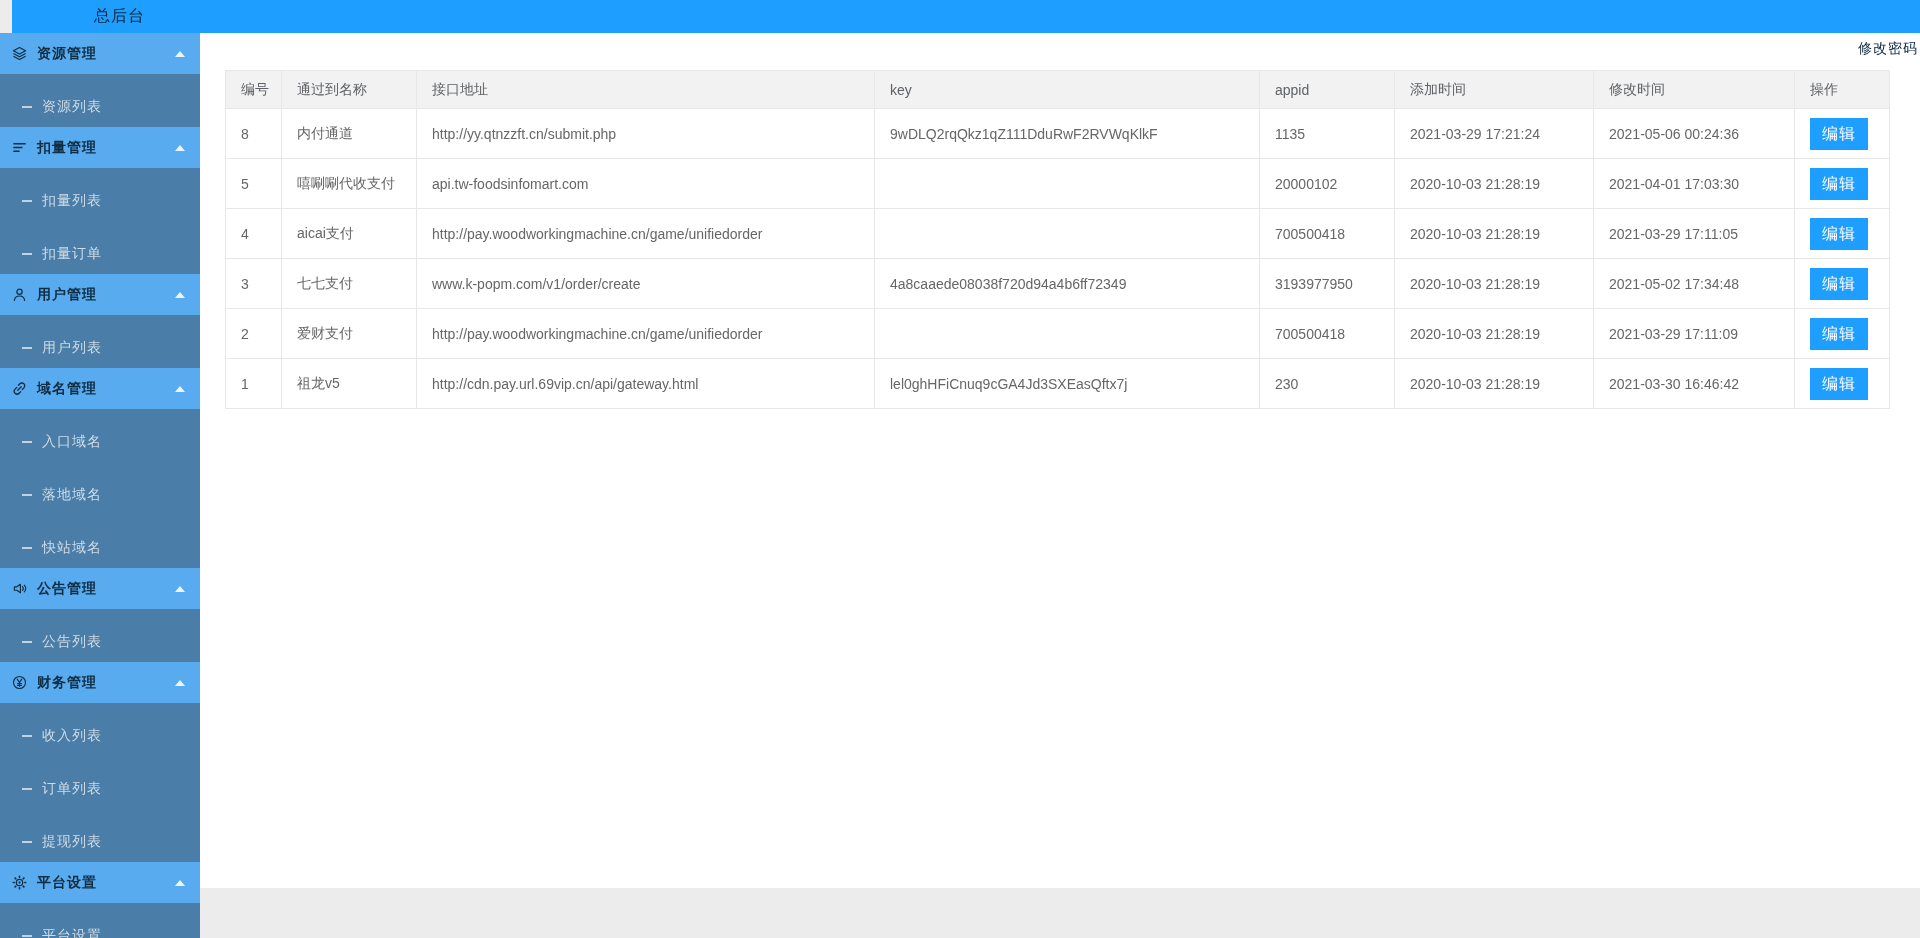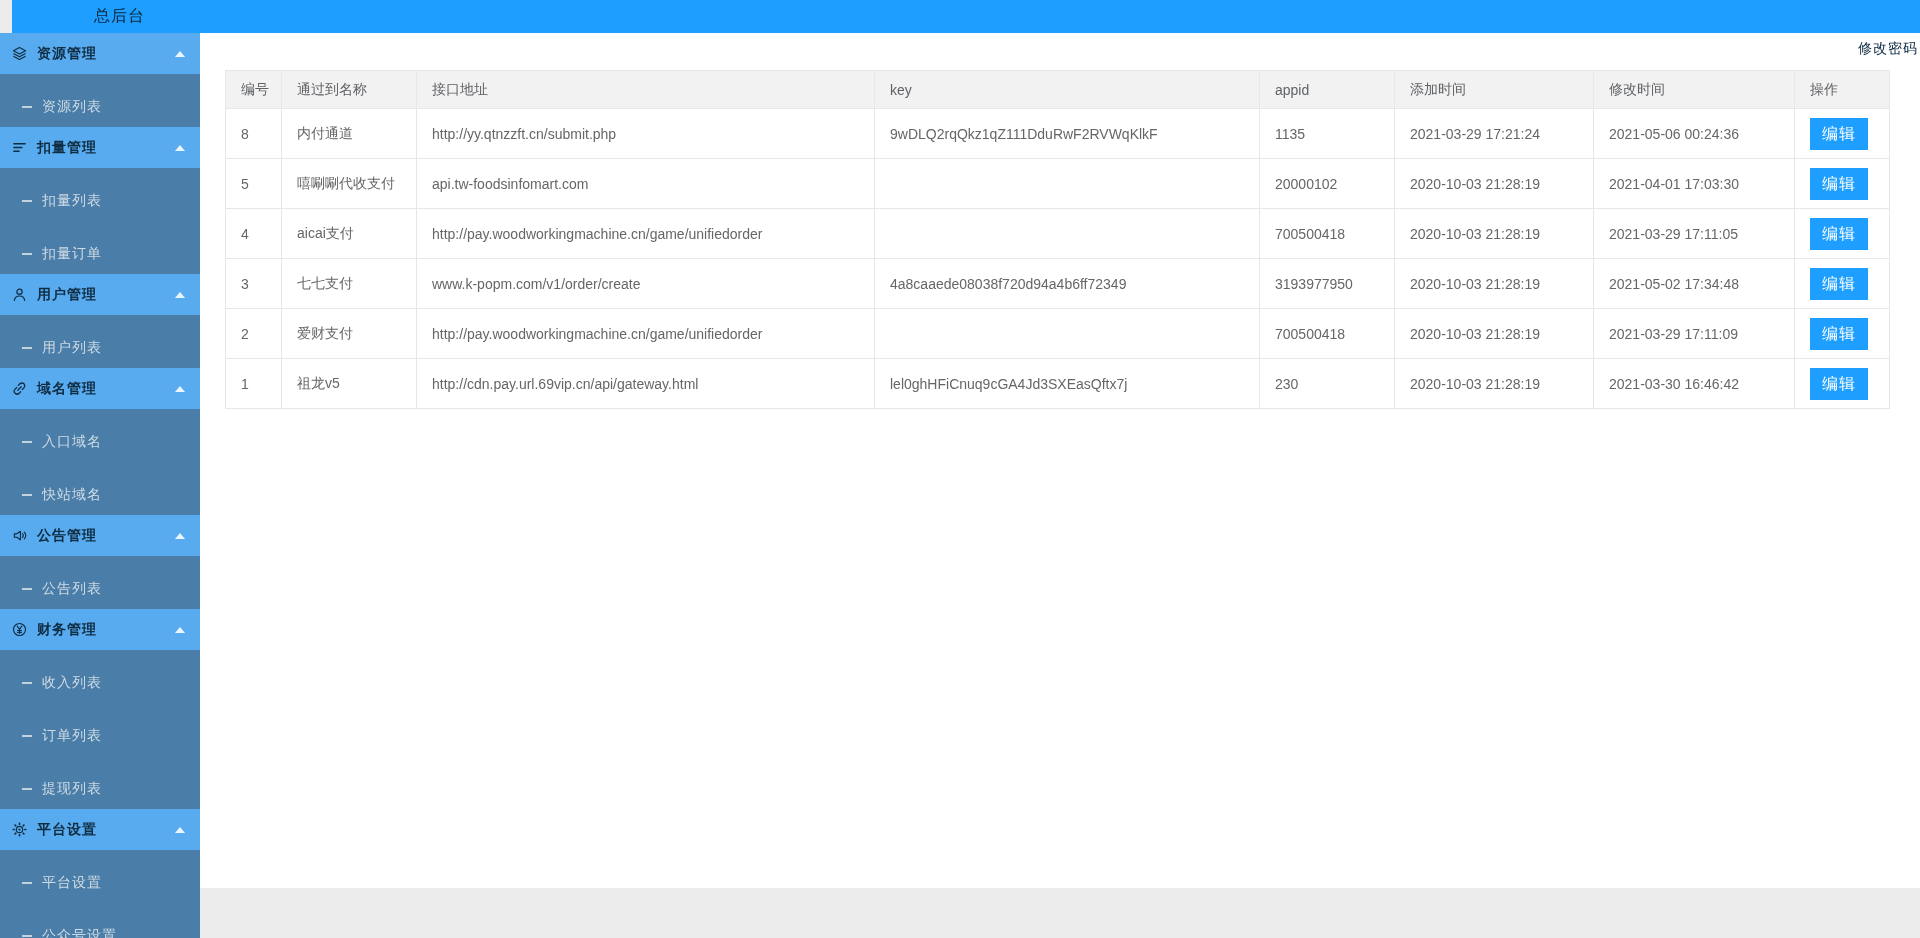--- a/index.html
+++ b/index.html
@@ -176,20 +176,24 @@
         </span>
       <span class="label">域名管理</span>
       <span class="arrow-up"></span>
     </div>
 
     <div class="sub-item">
       <span class="dash"></span>
       <span class="label">入口域名</span>
     </div>
 
+    <div class="sub-item">
+      <span class="dash"></span>
+      <span class="label">落地域名</span>
+    </div>
 
     <div class="sub-item">
       <span class="dash"></span>
       <span class="label">快站域名</span>
     </div>
 
     <div class="group-head">
       <span class="nav-icon">
           <svg viewBox="0 0 16 16">
             <path d="M2.5 6.2v3.6h2.6L9 12.6V3.4L5.1 6.2Z" fill="none" stroke="currentColor" stroke-width="1.2" stroke-linejoin="round"></path>

